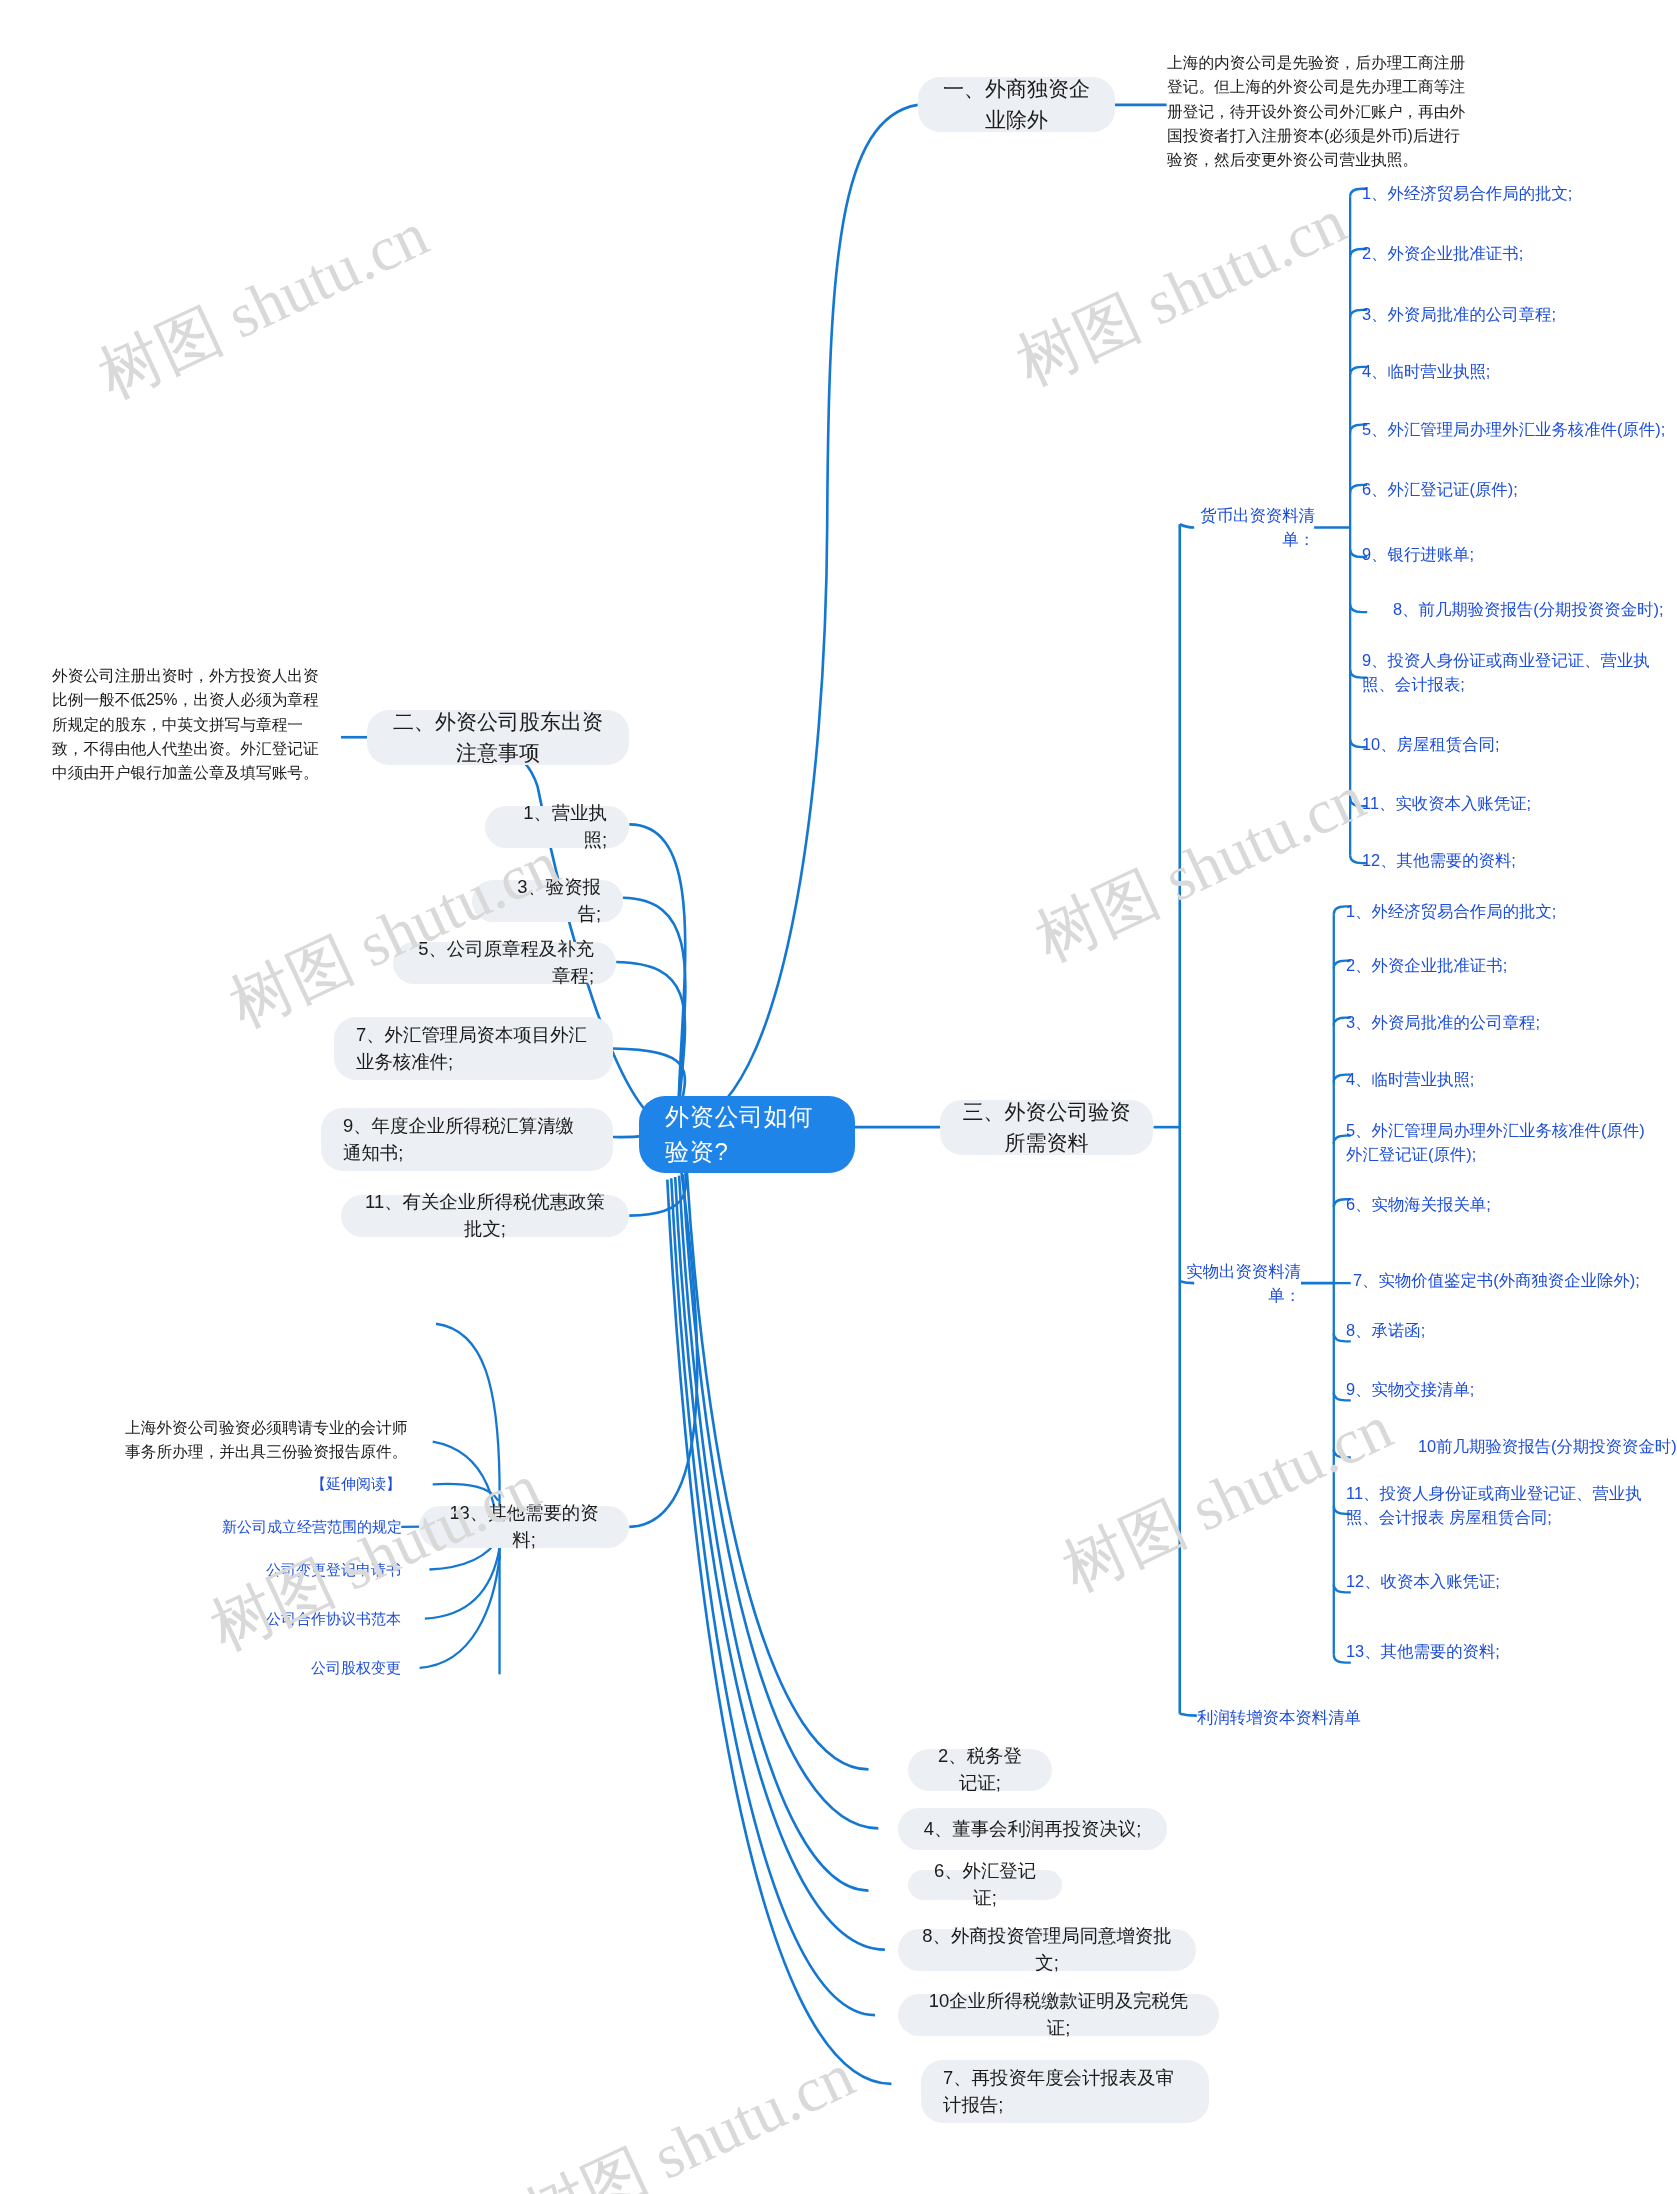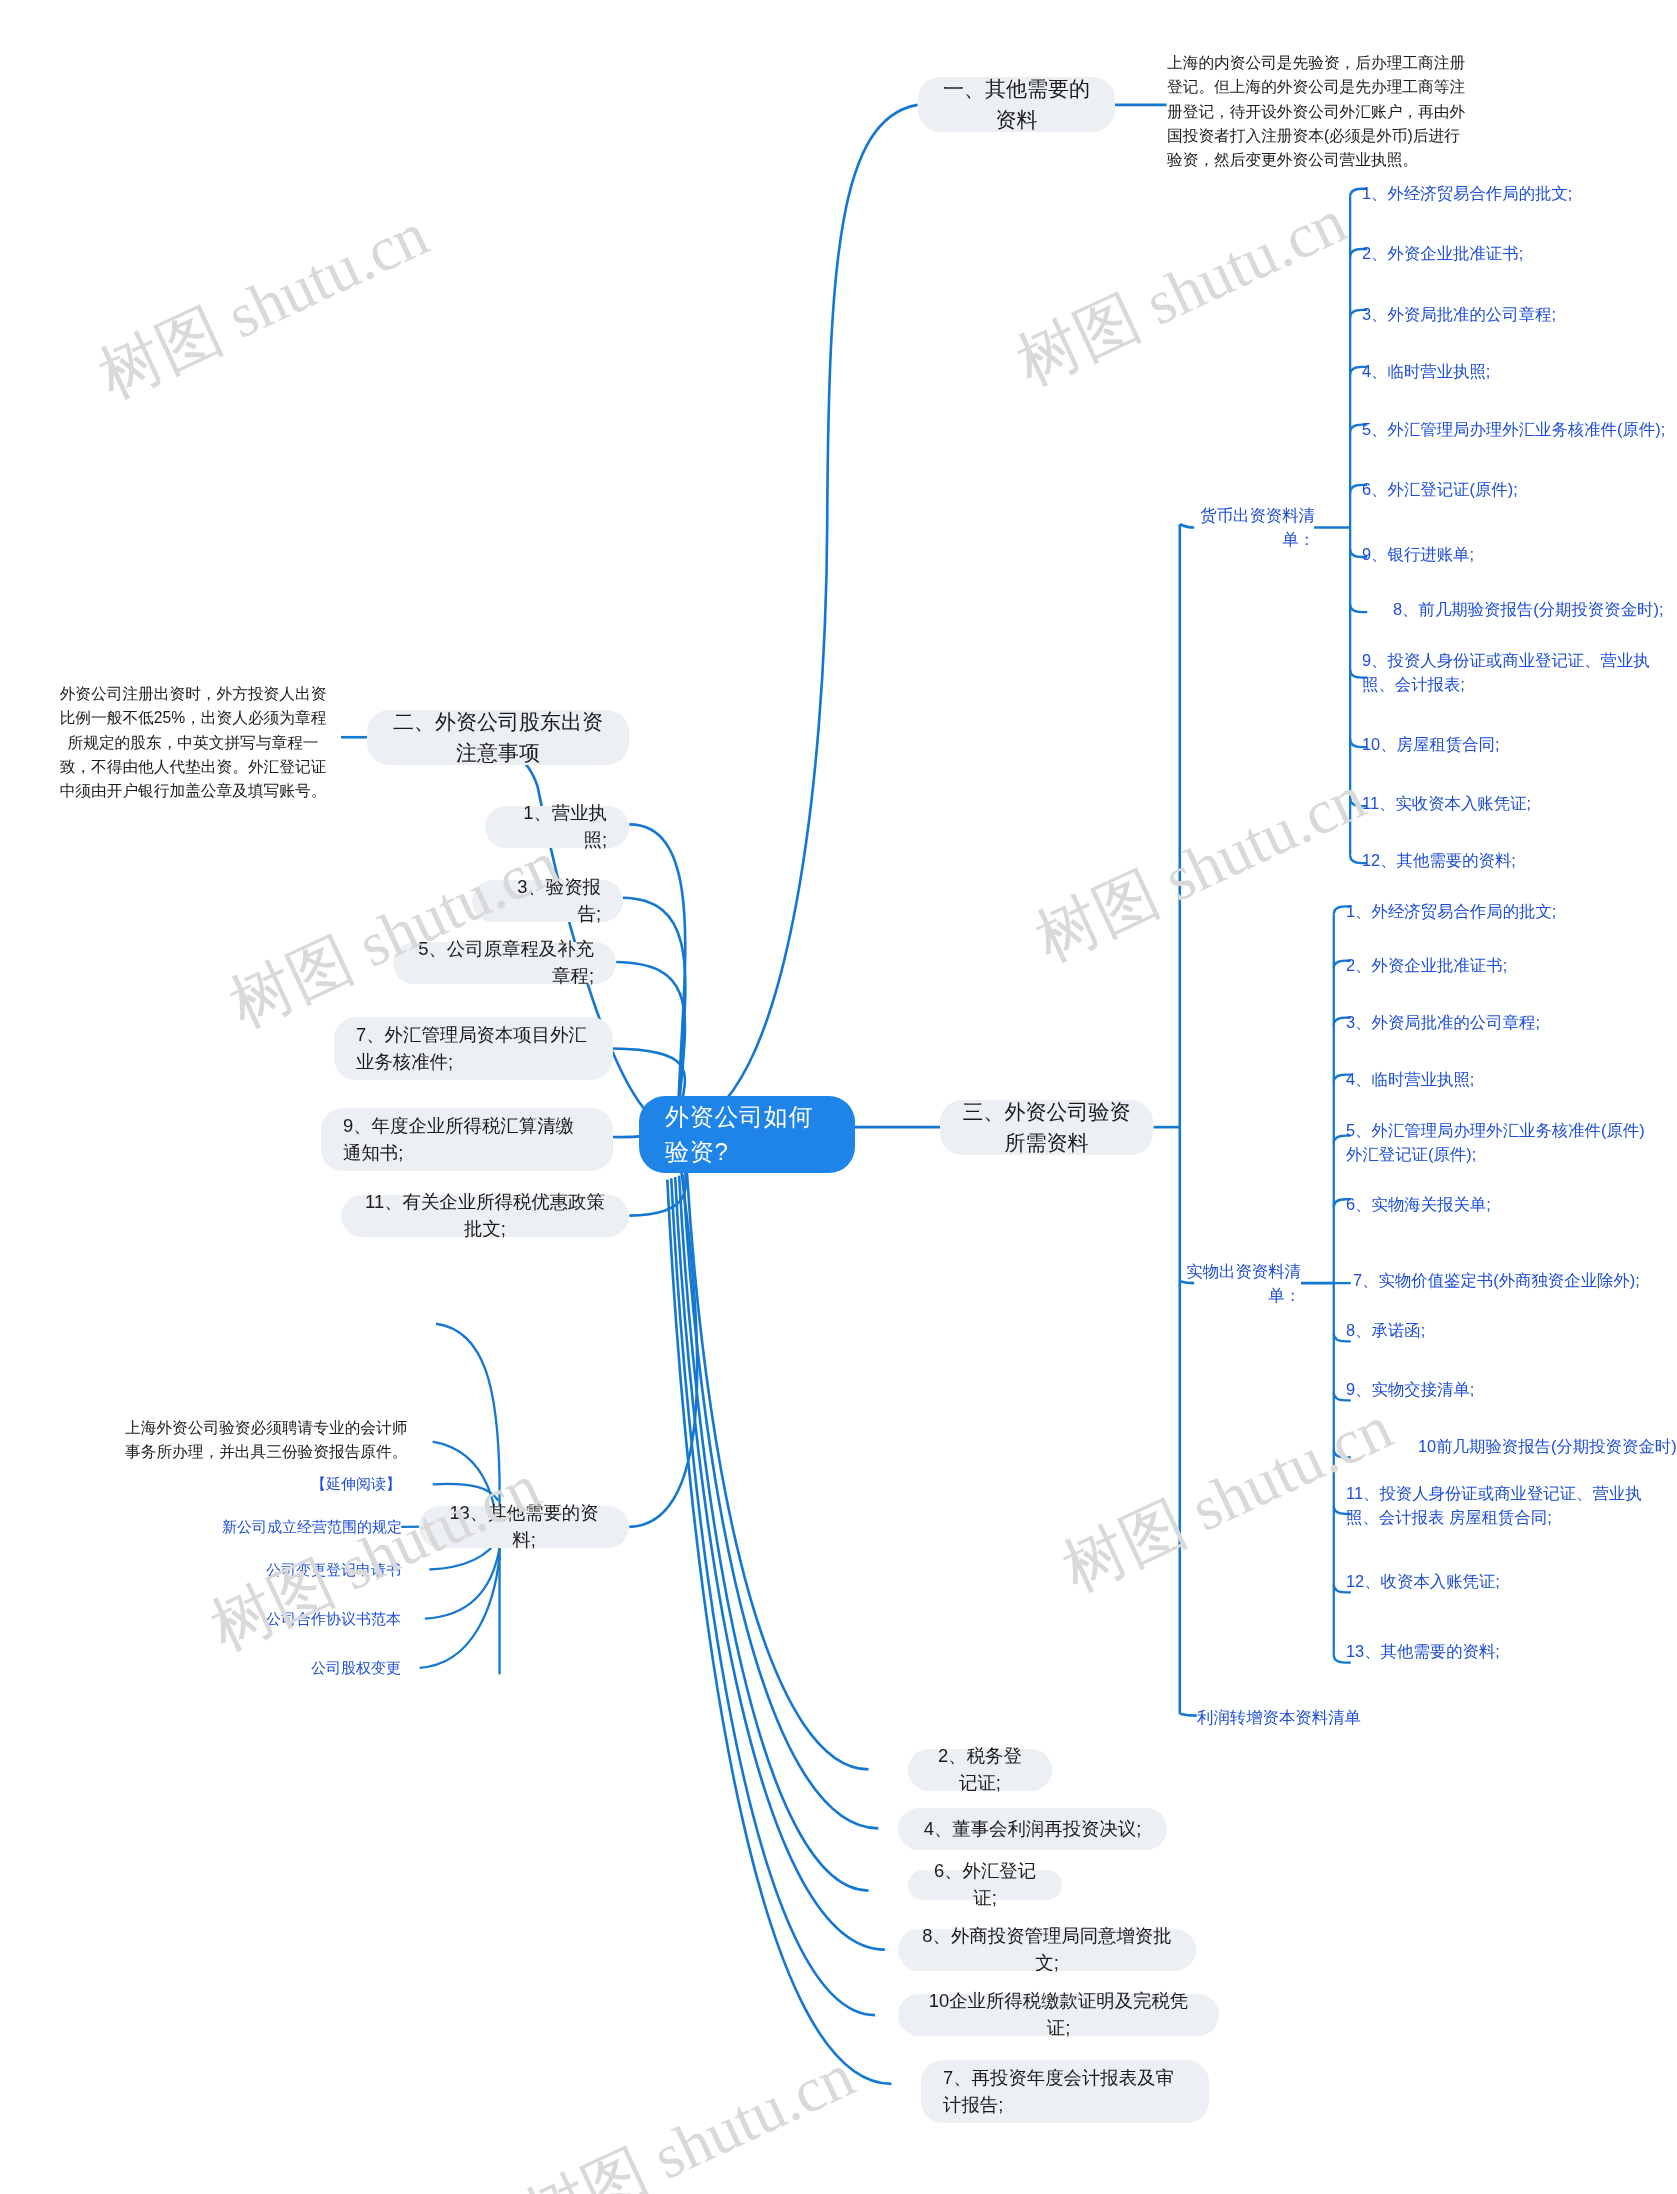--- a/index.html
+++ b/index.html
@@ -166,25 +166,25 @@
     <path d="M1325,2700 C1180,2700 1080,2300 1048,1790"></path>
     <path d="M1340,2790 C1175,2790 1072,2320 1042,1792"></path>
     <path d="M1325,2885 C1165,2885 1066,2340 1036,1794"></path>
     <path d="M1350,2975 C1160,2975 1060,2360 1030,1796"></path>
     <path d="M1335,3075 C1152,3075 1054,2380 1024,1798"></path>
     <path d="M1360,3180 C1145,3180 1048,2400 1018,1800"></path>
   </svg>
 
   <div class="node pill center" style="left:639px;top:1096px;width:216px;height:77px;">外资公司如何验资?</div>
 
-  <div class="node pill l1 ctr" style="left:918px;top:77px;width:197px;height:55px;">一、其他需要的资料</div>
+  <div class="node pill l1 ctr" style="left:918px;top:77px;width:197px;height:55px;">一、外商独资企业除外</div>
   <div class="note" style="left:1167px;top:51px;width:308px;">上海的内资公司是先验资，后办理工商注册登记。但上海的外资公司是先办理工商等注册登记，待开设外资公司外汇账户，再由外国投资者打入注册资本(必须是外币)后进行验资，然后变更外资公司营业执照。</div>
 
   <div class="node pill l1 ctr" style="left:367px;top:710px;width:262px;height:55px;">二、外资公司股东出资注意事项</div>
-  <div class="note" style="left:52px;top:682px;width:282px;text-align:center;">外资公司注册出资时，外方投资人出资比例一般不低25%，出资人必须为章程所规定的股东，中英文拼写与章程一致，不得由他人代垫出资。外汇登记证中须由开户银行加盖公章及填写账号。</div>
+  <div class="note" style="left:52px;top:664px;width:282px;">外资公司注册出资时，外方投资人出资比例一般不低25%，出资人必须为章程所规定的股东，中英文拼写与章程一致，不得由他人代垫出资。外汇登记证中须由开户银行加盖公章及填写账号。</div>
 
   <div class="node pill l1 ctr" style="left:940px;top:1100px;width:213px;height:55px;">三、外资公司验资所需资料</div>
 
   <div class="node plain right-al" style="left:1194px;top:513px;width:121px;height:29px;">货币出资资料清单：</div>
 
   <div class="node plain" style="left:1362px;top:182px;width:301px;">1、外经济贸易合作局的批文;</div>
   <div class="node plain" style="left:1362px;top:242px;width:301px;">2、外资企业批准证书;</div>
   <div class="node plain" style="left:1362px;top:303px;width:301px;">3、外资局批准的公司章程;</div>
   <div class="node plain" style="left:1362px;top:360px;width:301px;">4、临时营业执照;</div>
   <div class="node plain" style="left:1362px;top:418px;width:308px;">5、外汇管理局办理外汇业务核准件(原件);</div>

